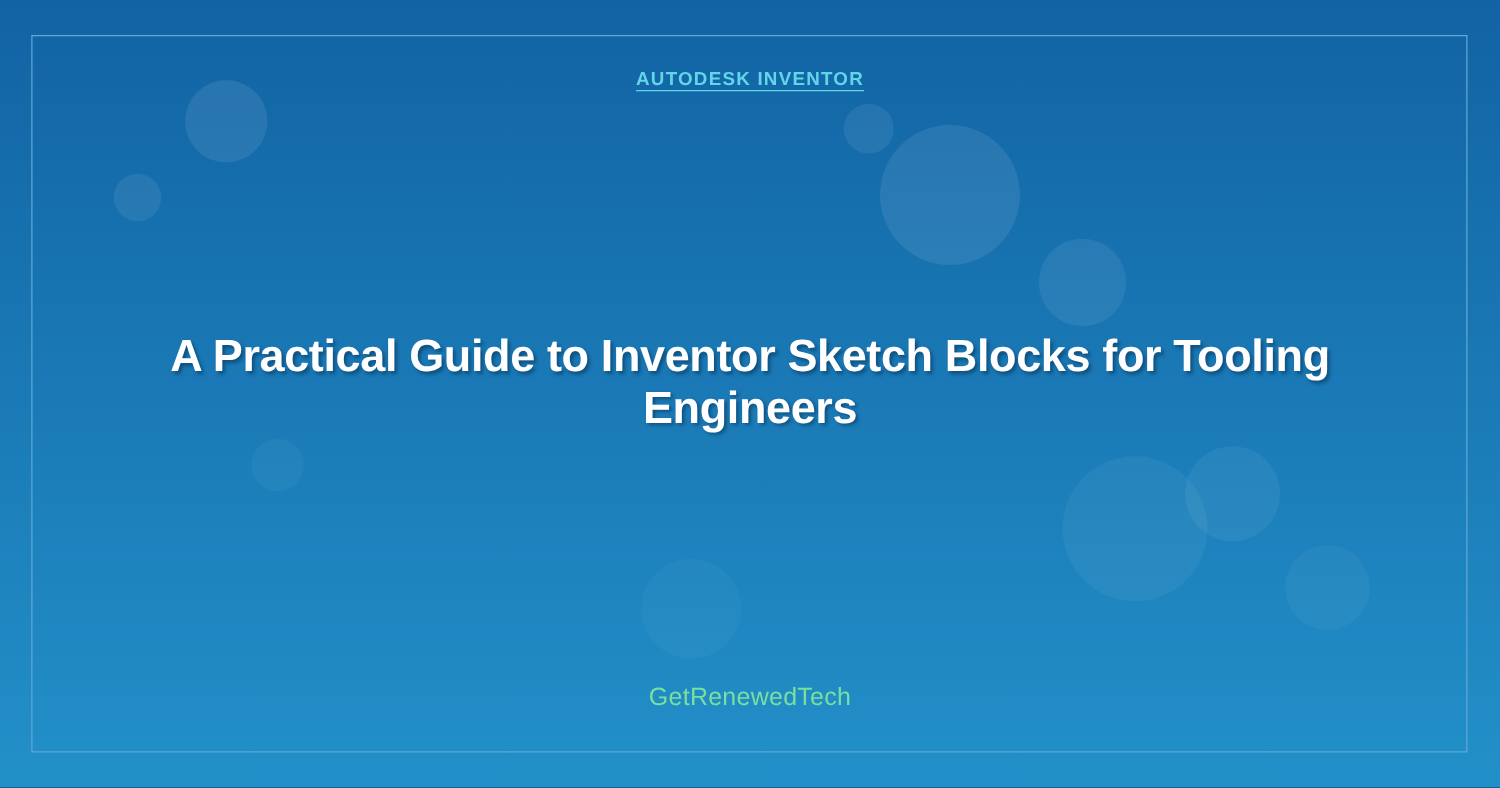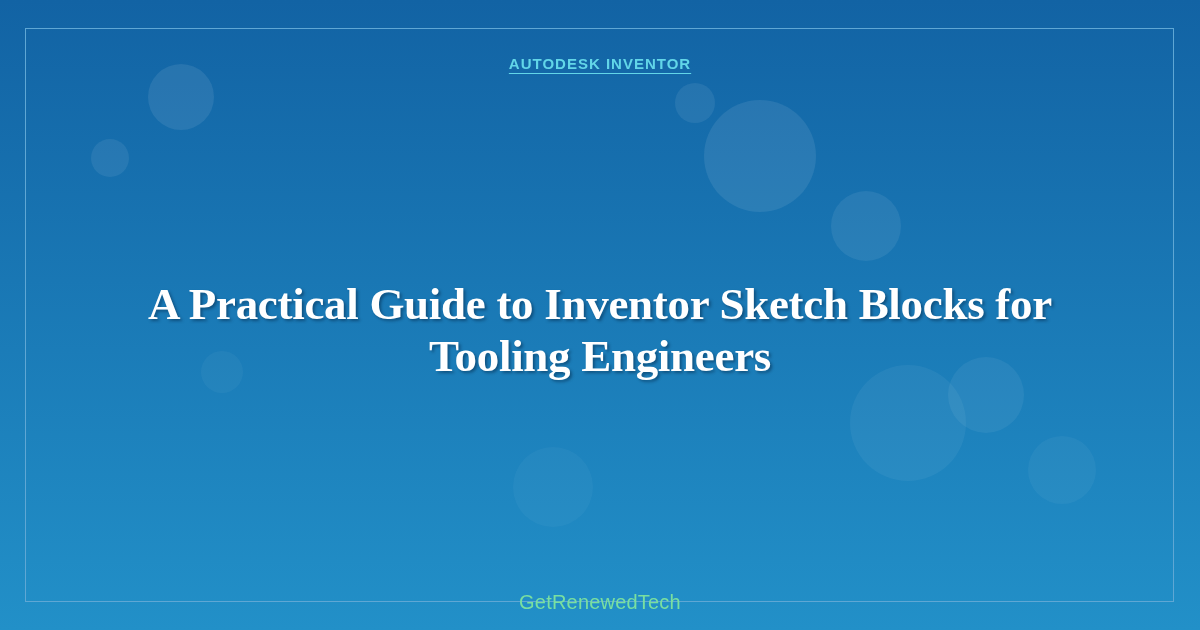--- a/index.html
+++ b/index.html
@@ -71,35 +71,35 @@
     position: absolute;
     left: 0;
     right: 0;
     top: 264px;
     display: flex;
     justify-content: center;
   }
   .title {
     width: 1040px;
     text-align: center;
-    font-family: Liberation Serif, serif;
-    font-size: 45px;
+    font-family: Liberation Sans, sans-serif;
+    font-size: 36px;
     font-weight: 700;
     line-height: 1.15;
     color: #ffffff;
     letter-spacing: -0.3px;
     text-shadow: 2px 2px 3px rgba(0, 30, 60, 0.45);
-    margin: 15px;
+    margin: 0;
   }
 
   .footer {
     position: absolute;
     left: 0;
     right: 0;
-    top: 591px;
+    top: 547px;
     text-align: center;
     font-size: 20px;
     font-weight: 400;
     color: #79dfa0;
     letter-spacing: 0.2px;
   }
 </style>
 </head>
 <body>
 

